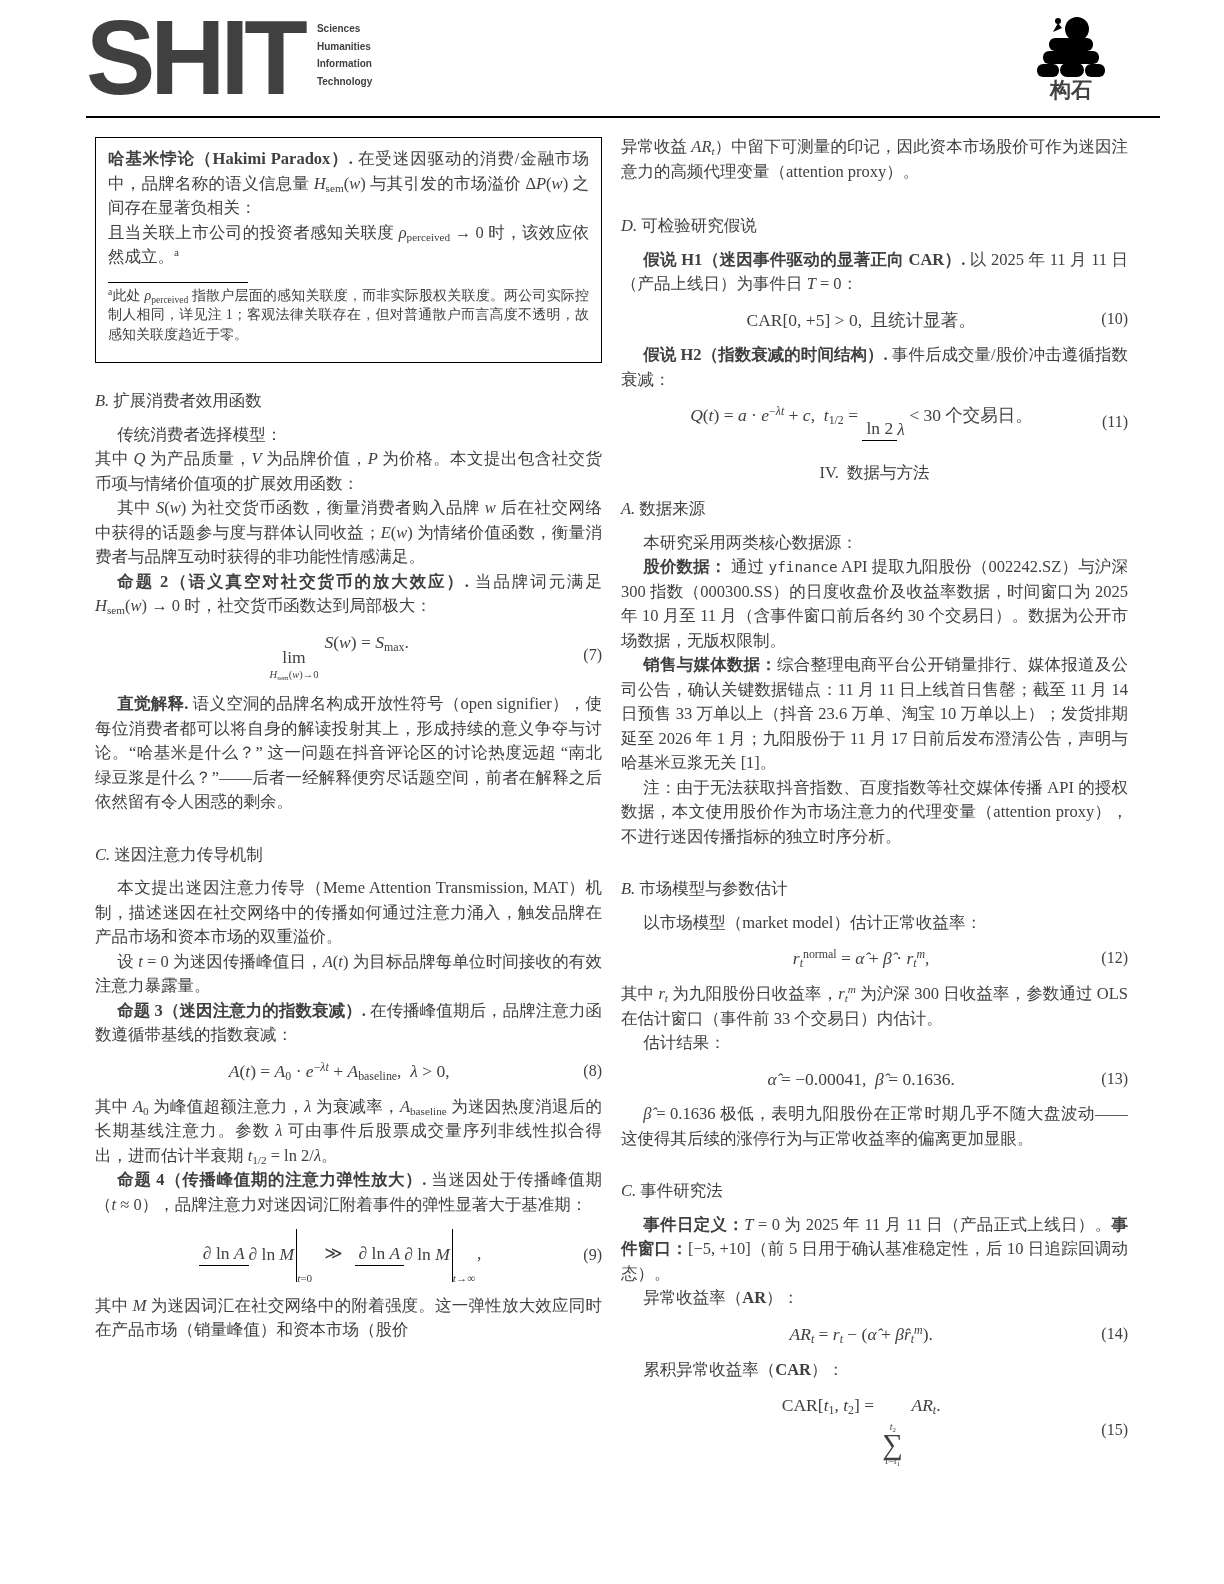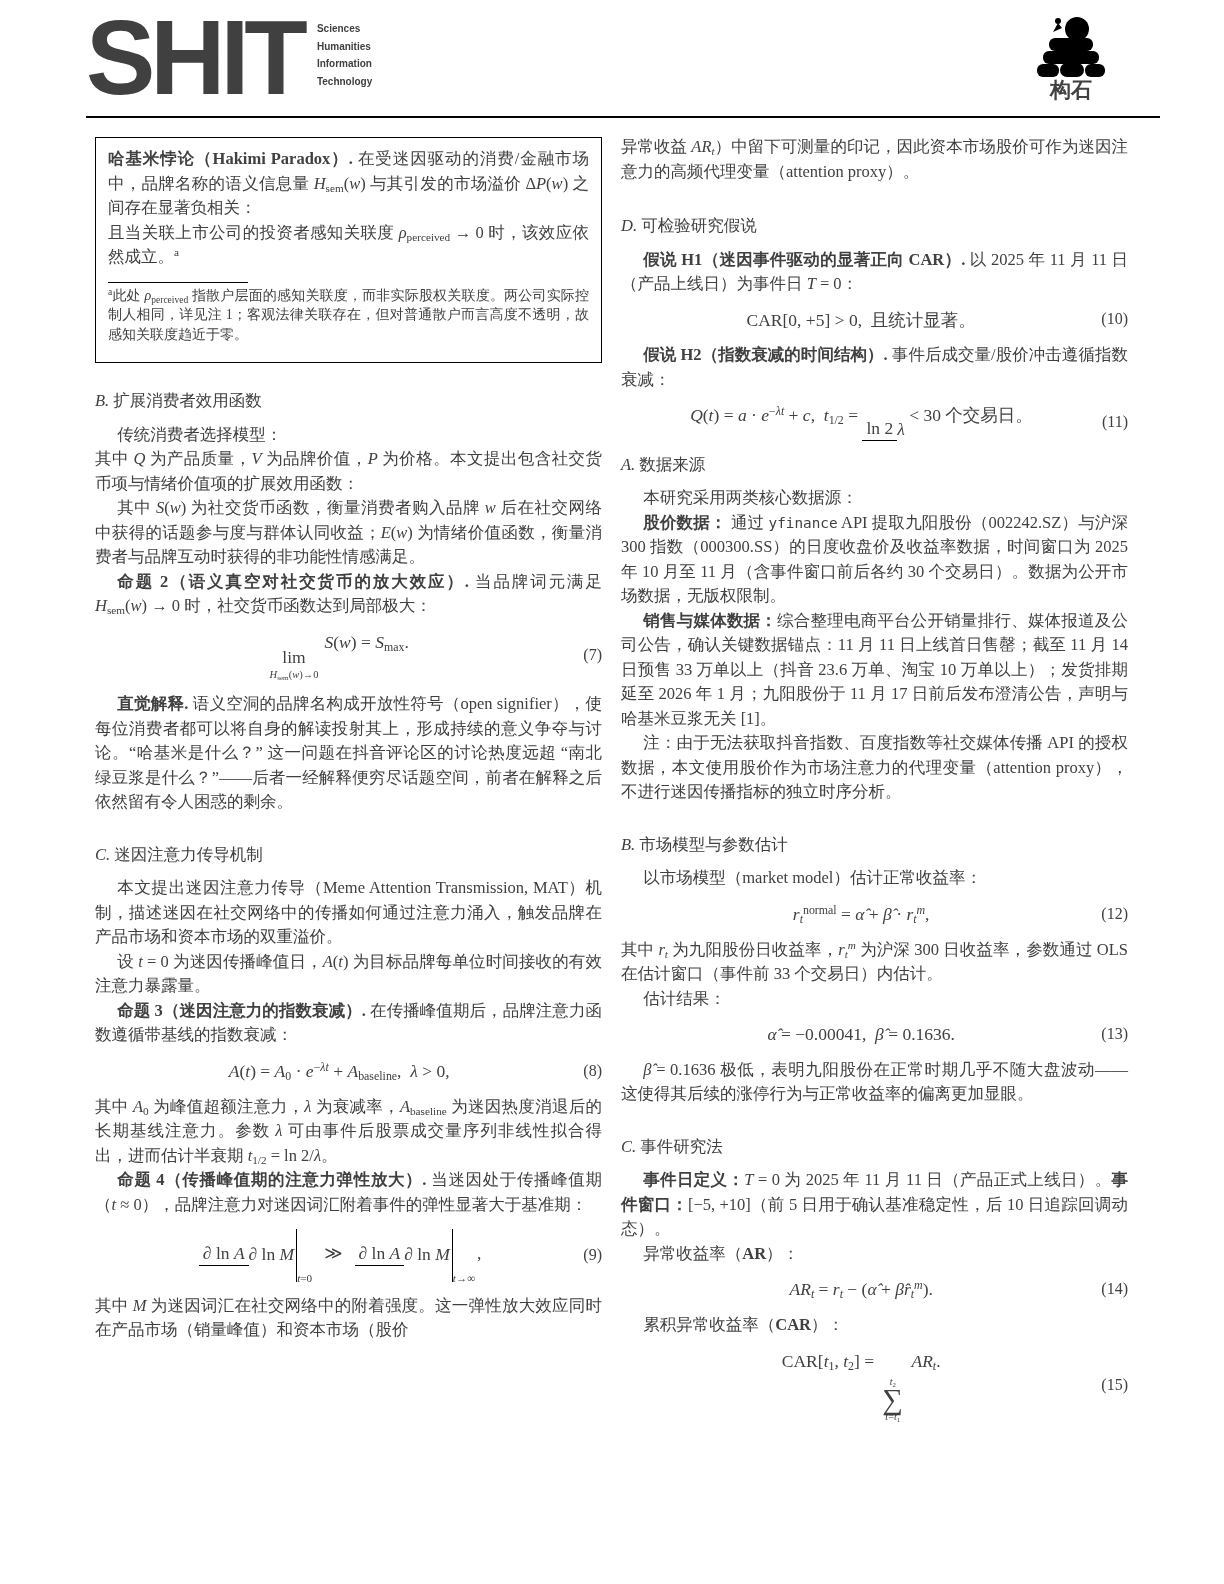--- a/index.html
+++ b/index.html
@@ -163,20 +163,21 @@
       </div>
       <p class="ind"><span class="bhead">假说 H2（指数衰减的时间结构）.</span><span> 事件后成交量/股价冲击遵循指数衰减：</span></p>
       <div class="eq">
         <span class="eq-b"><span><i>Q</i>(<i>t</i>) = <i>a</i> · <i>e</i><sup>−<i>λt</i></sup> + <i>c</i>, <i>t</i><sub>1/2</sub> = </span><span class="frac">
               <span class="fnum">ln 2</span>
               <span class="fden"><i>λ</i></span>
             </span><span> &lt; 30 个交易日。</span></span>
         <span class="eq-n">(11)</span>
       </div>
 
+      <h2 class="chead">IV. 数据与方法</h2>
 
       <h3 class="shead" style="margin-top:12px"><i>A.</i> 数据来源</h3>
       <p class="ind">本研究采用两类核心数据源：</p>
       <p class="ind"><span class="bhead">股价数据：</span><span> 通过 <span class="mono">yfinance</span> API 提取九阳股份（002242.SZ）与沪深 300 指数（000300.SS）的日度收盘价及收益率数据，时间窗口为 2025 年 10 月至 11 月（含事件窗口前后各约 30 个交易日）。数据为公开市场数据，无版权限制。</span></p>
       <p class="ind"><span class="bhead">销售与媒体数据：</span><span>综合整理电商平台公开销量排行、媒体报道及公司公告，确认关键数据锚点：11 月 11 日上线首日售罄；截至 11 月 14 日预售 33 万单以上（抖音 23.6 万单、淘宝 10 万单以上）；发货排期延至 2026 年 1 月；九阳股份于 11 月 17 日前后发布澄清公告，声明与哈基米豆浆无关 [1]。</span></p>
       <p class="ind">注：由于无法获取抖音指数、百度指数等社交媒体传播 API 的授权数据，本文使用股价作为市场注意力的代理变量（attention proxy），不进行迷因传播指标的独立时序分析。</p>
 
       <h3 class="shead" style="margin-top:28px"><i>B.</i> 市场模型与参数估计</h3>
       <p class="ind">以市场模型（market model）估计正常收益率：</p>
       <div class="eq">

